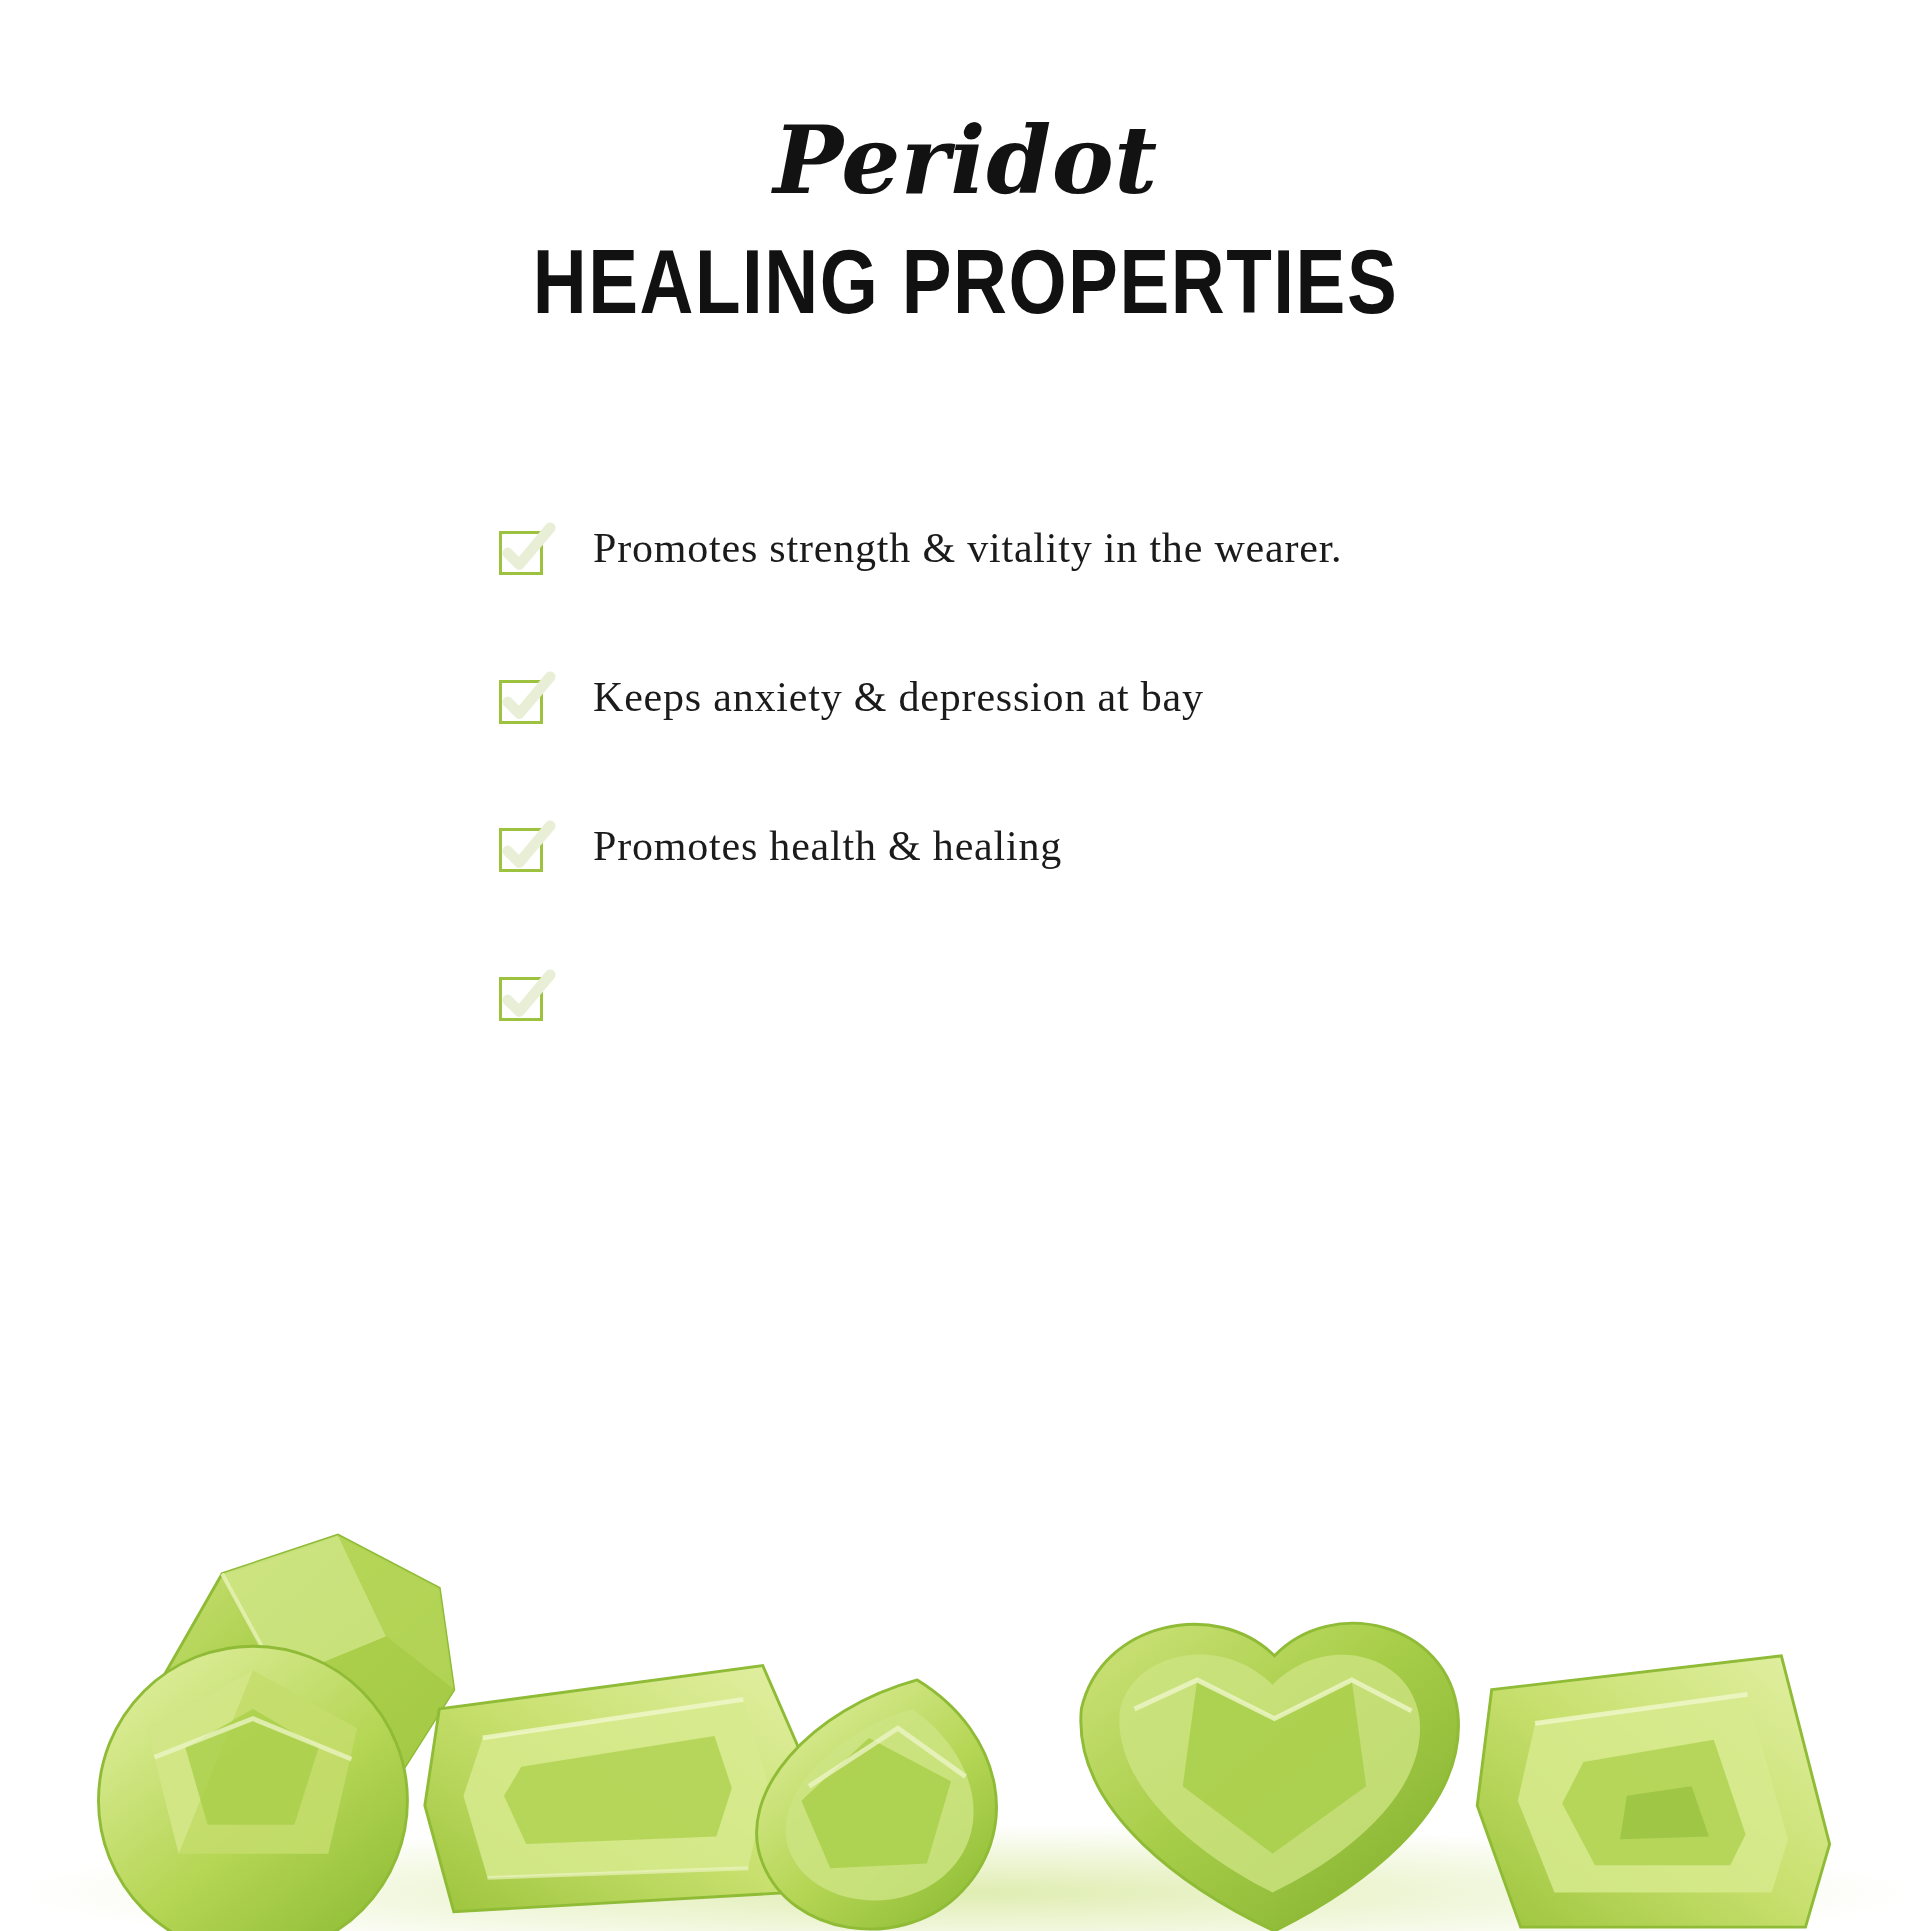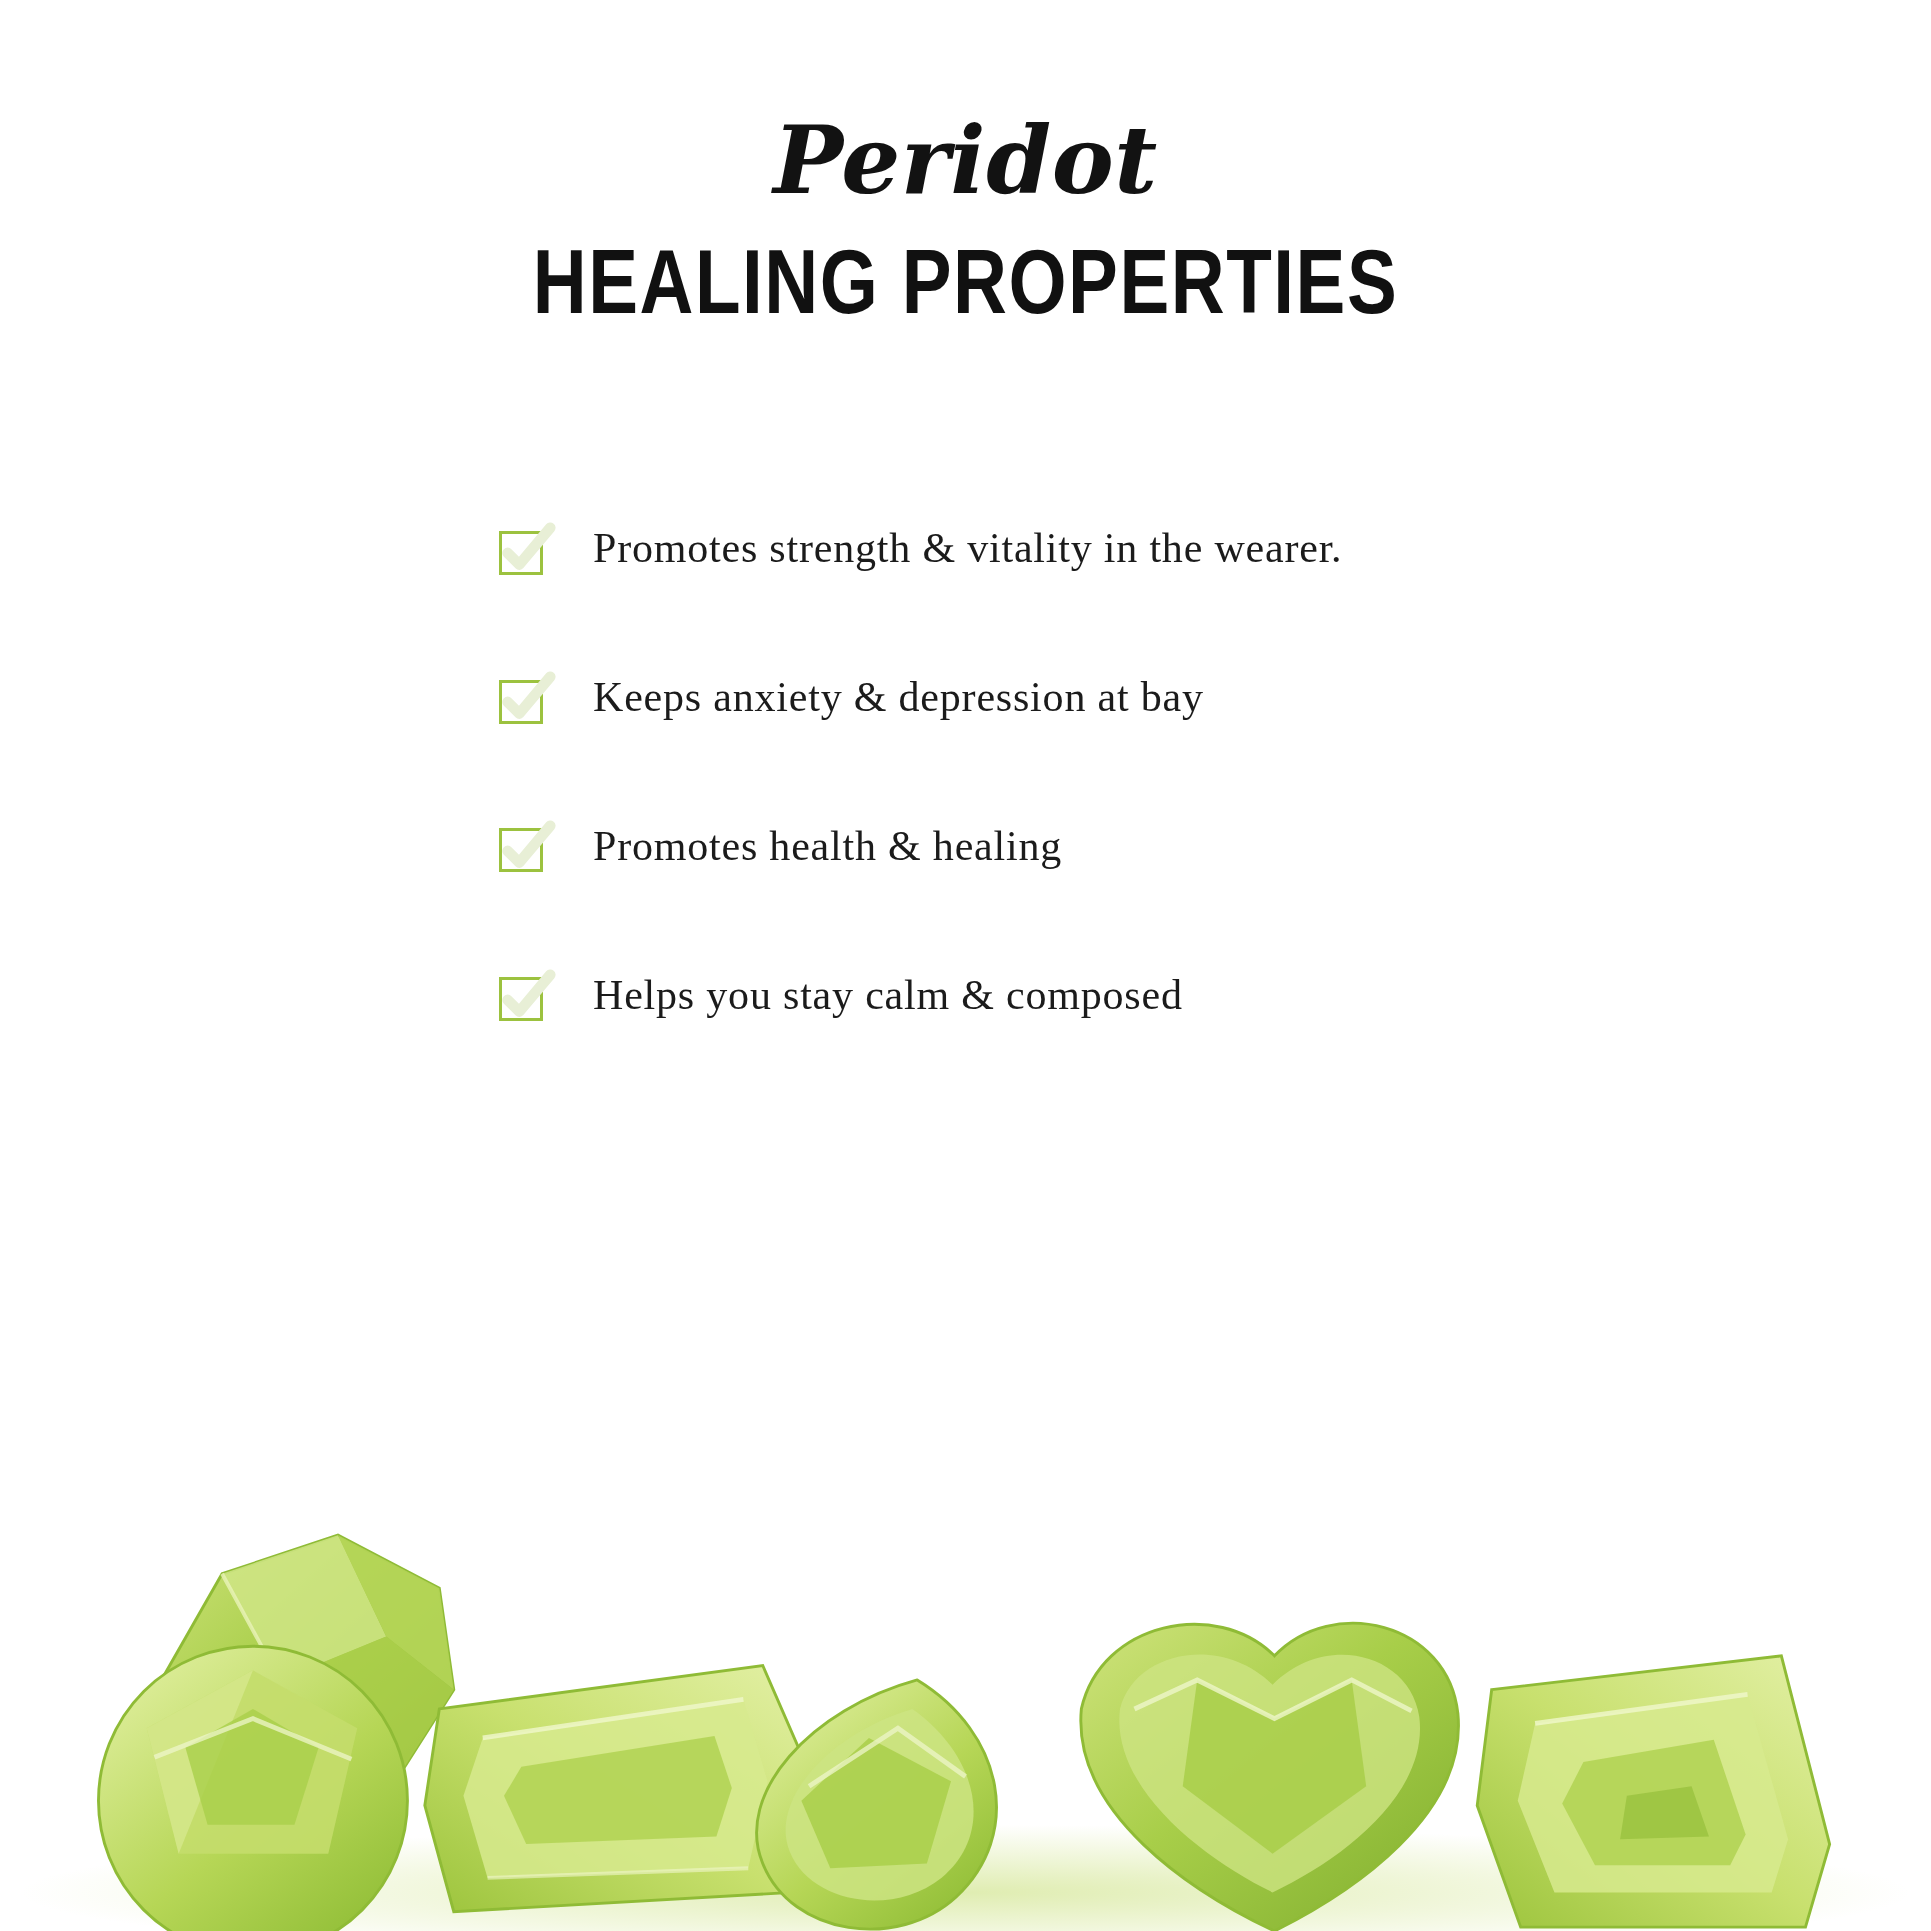--- a/index.html
+++ b/index.html
@@ -141,21 +141,20 @@
       </span>
       <span class="item-text">Promotes health &amp; healing</span>
     </div>
 
     <div class="list-item">
       <span class="check-box">
         <svg viewBox="0 0 64 64" aria-hidden="true">
           <path d="M12 34 L24 46 L56 8" fill="none" stroke="#e8efd6" stroke-width="11" stroke-linecap="round" stroke-linejoin="round"></path>
         </svg>
       </span>
-      <span class="item-text">Helps you stay calm &amp; composed</span>
     </div>
 
 
   </div>
 
   <div class="gems">
     <svg viewBox="0 0 2000 560" preserveAspectRatio="xMidYMax meet" aria-hidden="true">
       <defs>
         <linearGradient id="gA" x1="0" y1="0" x2="1" y2="1">
           <stop offset="0%" stop-color="#cfe37c"></stop>

